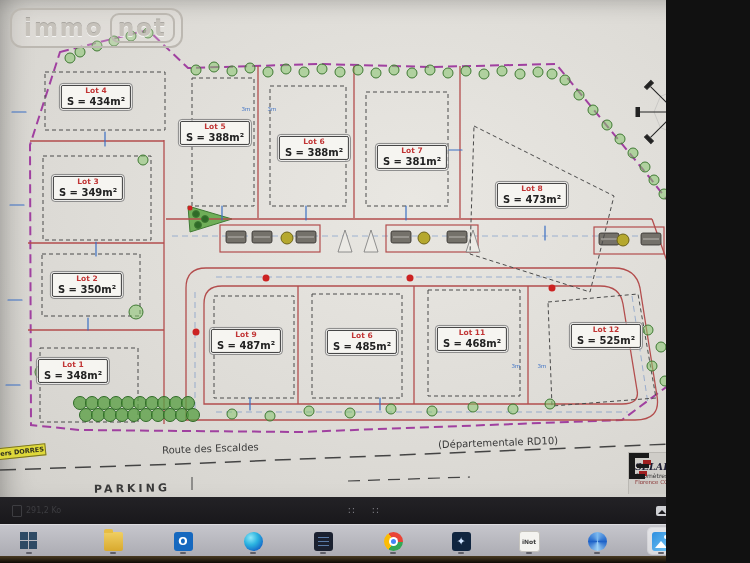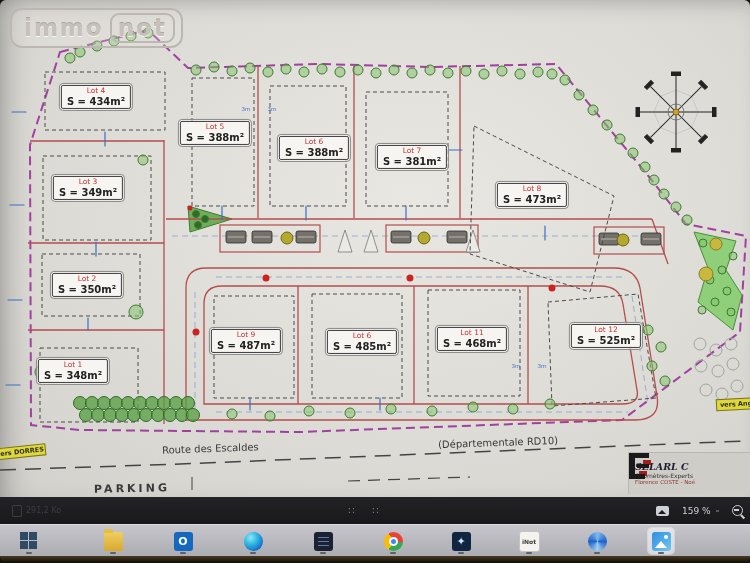--- a/index.html
+++ b/index.html
@@ -1,17 +1,17 @@
 <!DOCTYPE html>
 <html><head>
 <meta charset="utf-8">
 <style>
   html,body{margin:0;padding:0;background:#111;}
-  #screen{position:relative;width:750px;height:563px;overflow:hidden;
-    font-family:"DejaVu Sans",sans-serif;background:#0e0b06;border-radius:6px;}
+  #screen{position:relative;width:666px;height:563px;overflow:hidden;
+    font-family:"DejaVu Sans",sans-serif;background:#0e0b06;}
 
   
   #plan{position:absolute;left:0;top:0;width:750px;height:497px;
     background:
       radial-gradient(ellipse at 55% 40%, #e9e7e2 0%, #dedcd7 55%, #d3d1cc 100%);
     box-shadow:inset 22px 0 30px -18px rgba(0,0,0,.28), inset 0 14px 24px -14px rgba(0,0,0,.22);}
   #plan svg{position:absolute;left:0;top:0;}
 
   
   .wm{position:absolute;left:10px;top:8px;display:flex;align-items:center;
@@ -19,21 +19,21 @@
     color:#c6c2bb;font-weight:bold;font-size:23px;letter-spacing:2px;
     text-shadow:0 1px 0 rgba(255,255,255,.7), 0 -1px 0 rgba(120,116,110,.5);
     background:rgba(235,233,228,.25);}
   .wm .p2{border:2px solid #bcb8b1;border-radius:9px;padding:0 6px;margin-left:6px;}
 
   
   .lot-label{position:absolute;transform:translate(-50%,-50%);
     background:#f6f5f1;border:1px solid #3c3c3c;outline:1px solid #8a8a8a;outline-offset:1px;
     border-radius:2px;padding:1px 5px;text-align:center;line-height:1.15;white-space:nowrap;
     box-shadow:0 0 0 1px rgba(255,255,255,.6);}
-  .lot-label .nm{color:#c13434;font-weight:normal;font-size:7.5px;}
+  .lot-label .nm{color:#c13434;font-weight:bold;font-size:7.5px;}
   .lot-label .ar{color:#222;font-weight:bold;font-size:10px;}
 
   .plan-text{position:absolute;color:#3a3a3a;white-space:nowrap;}
   .setback{position:absolute;font-size:5.5px;color:#3a6fc4;transform:translate(-50%,-50%);}
 
   .vers{position:absolute;background:#ded83a;border:1px solid #77712c;color:#2e2e1f;
     font-size:6.5px;font-weight:bold;padding:1px 3px;white-space:nowrap;overflow:hidden;}
 
   
   #surveyor{position:absolute;right:0;top:452px;width:122px;height:42px;

